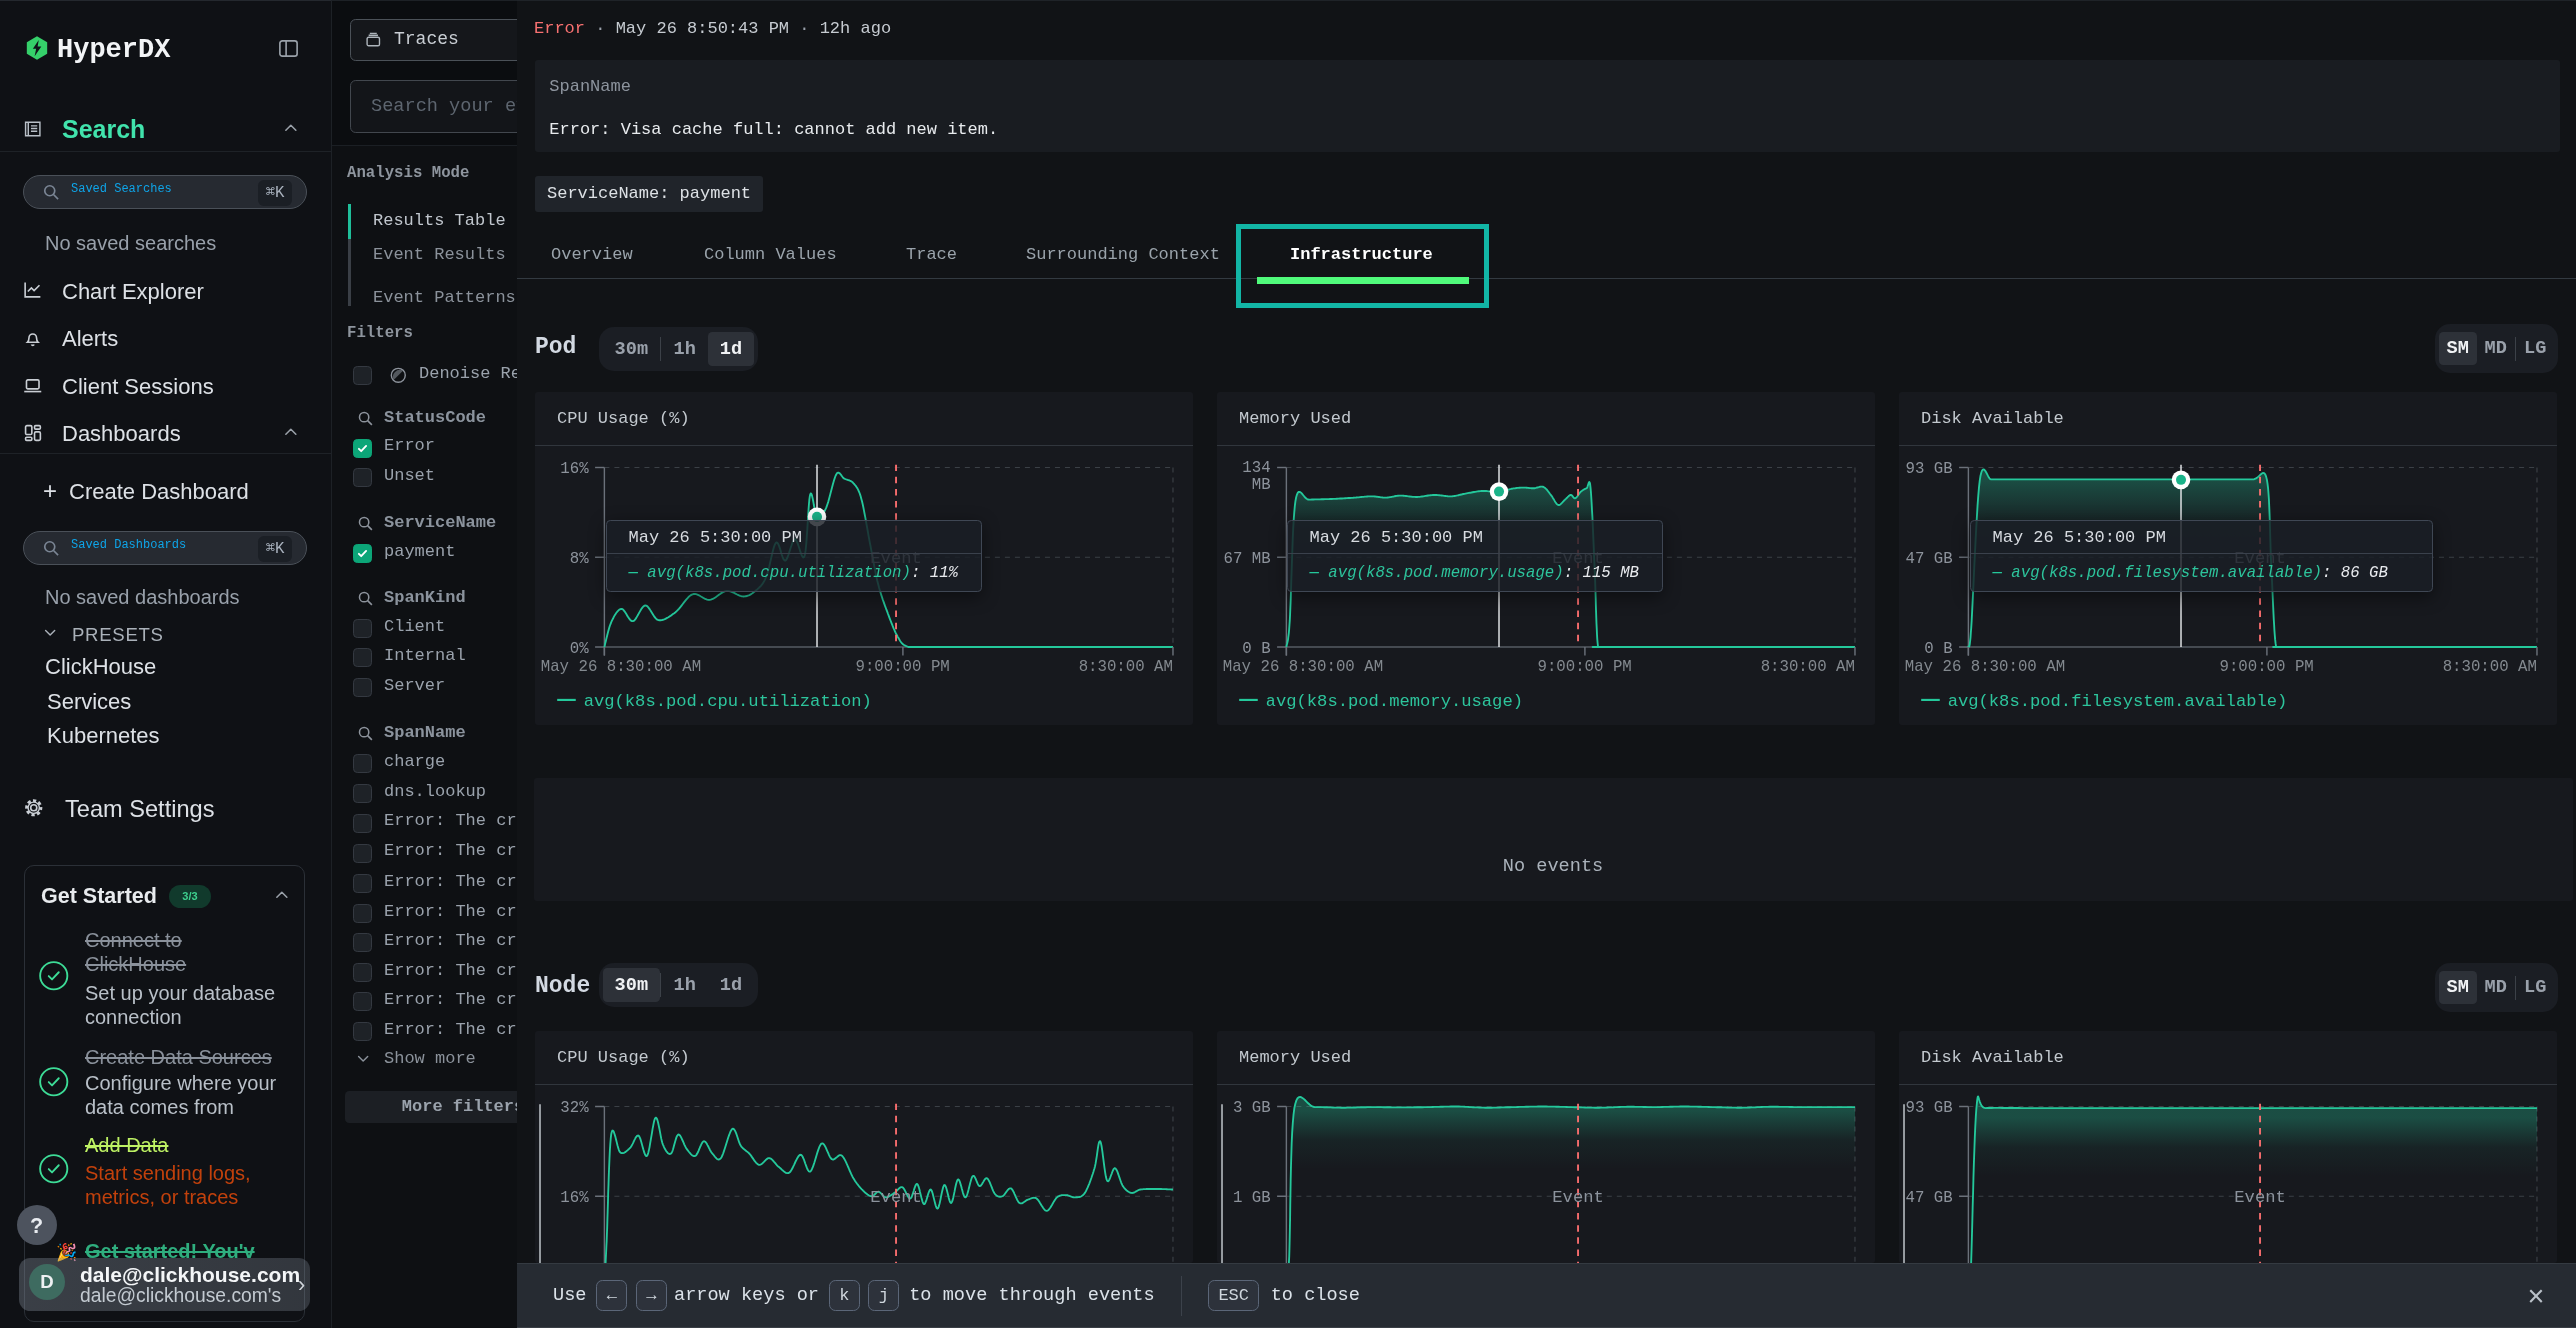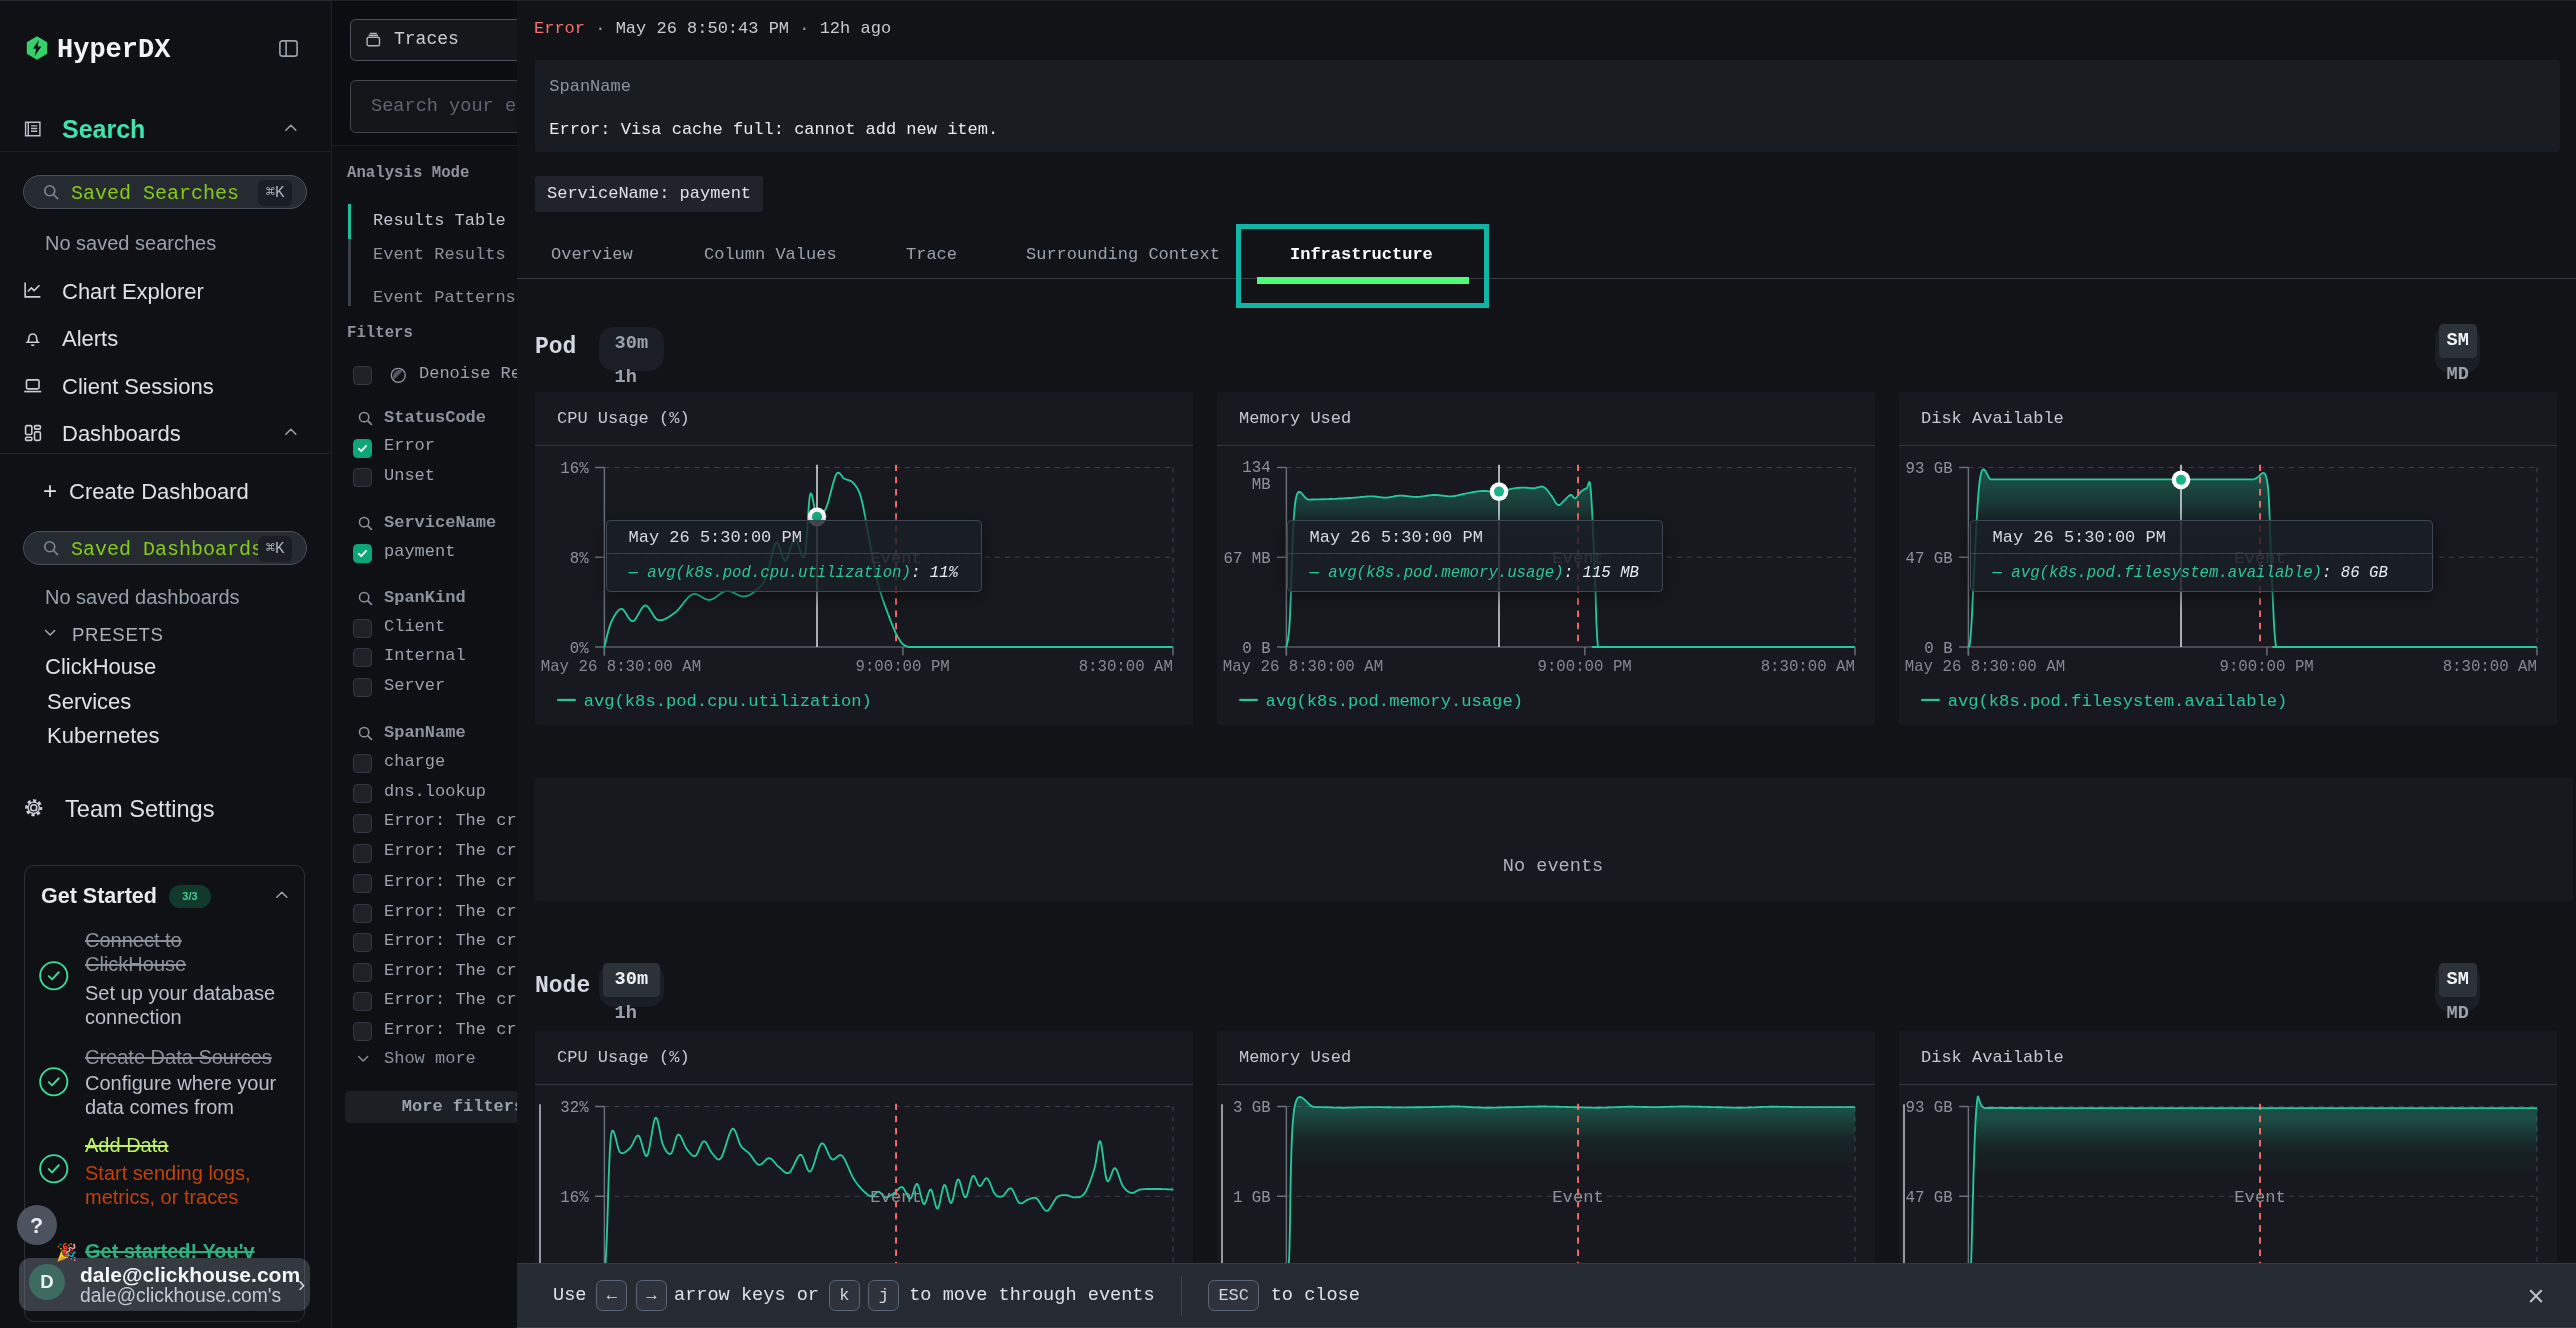--- a/index.html
+++ b/index.html
@@ -11,40 +11,40 @@
   border-top:1.4px solid #1d2126; border-left:1.4px solid #1d2126; z-index:1; }
 #col2top { position:absolute; left:0; top:0; width:186px; height:145px; background:#0b0d10;
   border-bottom:1.4px solid #1b1f24; }
 #overlay { position:absolute; left:517px; top:0; width:2059px; height:1328px; background:#111316; z-index:5; border-top:1.4px solid #1f2328; }
 .sans { font-family:"Liberation Sans", sans-serif; }
 .navlbl { position:absolute; left:62px; font-family:"Liberation Sans", sans-serif; font-size:22px;
   color:#dde1e6; font-weight:500; }
 .mutlbl { position:absolute; font-family:"Liberation Sans", sans-serif; font-size:20px; color:#98a0aa; }
 .pill { position:absolute; left:23px; width:284px; height:34px; border:1.4px solid #4a5058;
   border-radius:17px; background:#262a31; }
-.pilltxt { position:absolute; left:47px; top:6.4px; font-size:20px; color:#84cc16; }
+.pilltxt { position:absolute; left:47px; top:6.4px; font-size:12px; color:#0ea5e9; }
 .kbd { position:absolute; right:14.3px; top:4.3px; background:#1b1f25; border-radius:5.7px;
   padding:2.1px 7.2px 3.6px; font-size:15.7px; color:#aab3bf; }
 .cb { position:absolute; width:18.6px; height:18.6px; border-radius:4.3px; background:#1e2227;
   border:1.4px solid #343941; }
 .cb.on { background:#0ca678; border-color:#0ca678; display:flex; align-items:center; justify-content:center; }
 .flbl { position:absolute; font-size:17px; color:#9aa2ac; white-space:pre; }
 .fhd, .tab, .navlbl, .mutlbl, .pilltxt { white-space:nowrap; }
 .fhd { position:absolute; font-size:17px; font-weight:bold; color:#8b939d; }
 .card { position:absolute; background:#17191e; border-radius:2.9px; }
 .chead { position:absolute; left:0; top:0; right:0; height:54px; border-bottom:1.4px solid #31363d;
   font-size:17px; color:#c3c9cf; line-height:54px; padding-left:22px; }
 .tip { position:absolute; background:rgba(26,30,38,0.82); border:1.4px solid #3f4754; border-radius:4.3px;
   height:72px; z-index:9; box-shadow:0 4.3px 17px rgba(0,0,0,0.45); }
 .tiph { height:33px; line-height:34px; padding-left:21.5px; font-size:17px; color:#d7dbe0; white-space:nowrap;
   border-bottom:1.4px solid #3a414c; }
 .tipr { height:36px; line-height:39px; padding-left:21.5px; font-size:15.7px; white-space:nowrap;font-style:italic; }
 .tdash { color:#24c89b; } .tname { color:#2dc49c; } .tval { color:#e8eaee; }
-.seg { position:absolute; background:#1b1e24; border-radius:15px; display:flex; 
-  padding:0 3.6px;flex-direction:column; }
+.seg { position:absolute; background:#1b1e24; border-radius:15px; display:flex; align-items:center;
+  padding:0 3.6px; }
 .segbtn { font-size:18.6px; color:#9aa1ab; font-weight:bold; padding:6.4px 12px; border-radius:4.3px;
   position:relative; }
 .segsm .segbtn { font-size:18.6px; padding:6.4px 7.9px; }
 .segbtn.on { background:#2d3138; color:#f0f2f4; }
 .segdiv { width:1.4px; height:24px; background:#3c4148; }
 .key { display:inline-block; border:1.4px solid #5b6678; background:#2d323b; border-radius:6.4px;
   color:#cfd6dd; font-size:17px; line-height:29px; padding:0 9.3px; margin:0 4.3px; }
 .tab { position:absolute; top:0; font-size:17px; color:#9aa3ab; }
 </style></head>
 <body>

